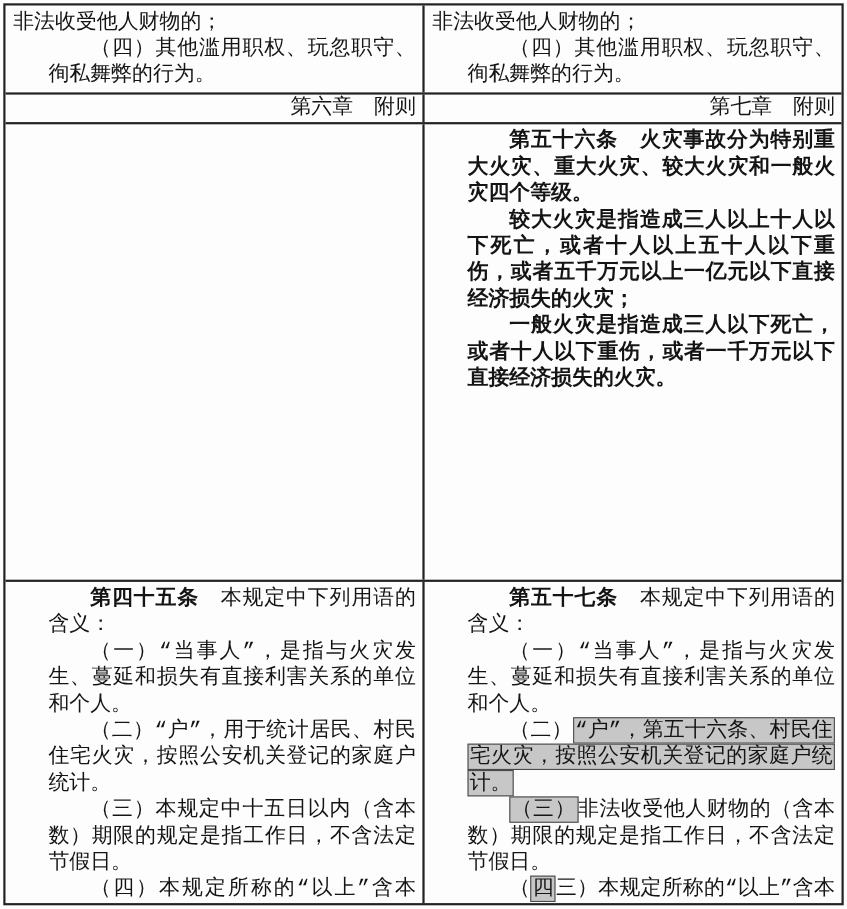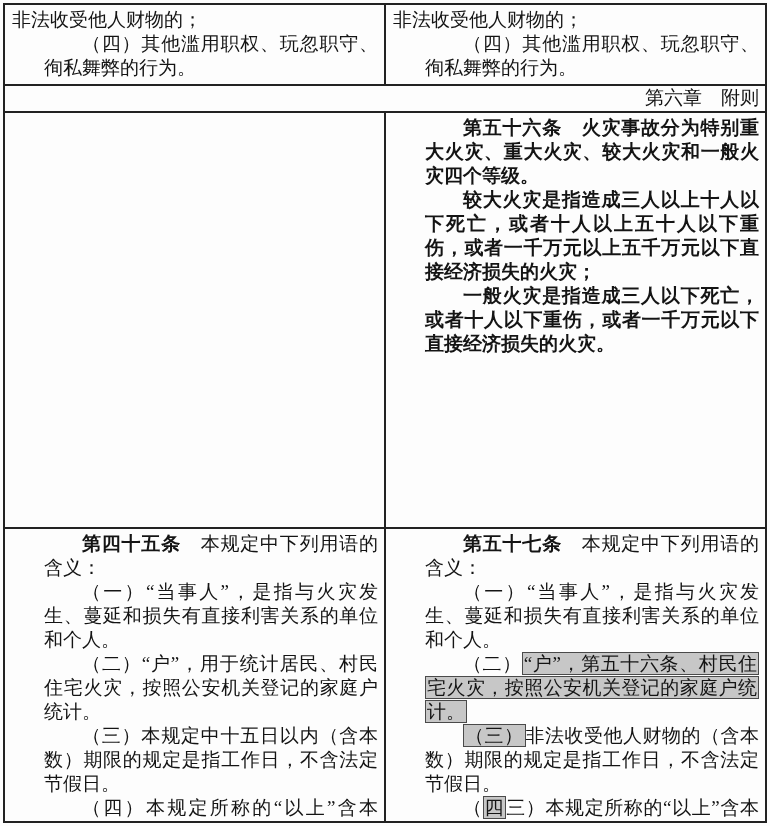--- a/index.html
+++ b/index.html
@@ -45,20 +45,21 @@
     min-width: 0;
   }
   .cell:last-child { border-right: none; }
   .para {
     margin: 0;
     font-size: 19px;
     line-height: 24px;
     text-align: justify;
     text-justify: inter-character;
     letter-spacing: 0;
+    font-family: Liberation Mono, monospace;
   }
   .para.indent { text-indent: 2em; margin-left: 32px; }
   .row.chapter .cell { padding-top: 1px; }
   .row.chapter .para {
     text-align: right;
     text-indent: 0;
     line-height: 22px;
   }
   .bold { font-weight: bold; }
   .hl {
@@ -81,26 +82,29 @@
         </div>
         <div class="cell">
           <p class="para"><span class="">非法收受他人财物的；</span></p>
           <p class="para indent"><span class="">（四）其他滥用职权、玩忽职守、徇私舞弊的行为。</span></p>
         </div>
       </div>
       <div class="row r1 chapter">
         <div class="cell">
           <p class="para"><span class="">第六章　附则</span></p>
         </div>
+        <div class="cell">
+          <p class="para"><span class="">第七章　附则</span></p>
+        </div>
       </div>
       <div class="row r2">
         <div class="cell"></div>
         <div class="cell">
           <p class="para indent"><span class="bold">第五十六条　火灾事故分为特别重大火灾、重大火灾、较大火灾和一般火灾四个等级。</span></p>
-          <p class="para indent"><span class="bold">较大火灾是指造成三人以上十人以下死亡，或者十人以上五十人以下重伤，或者一千万元以上五千万元以下直接经济损失的火灾；</span></p>
+          <p class="para indent"><span class="bold">较大火灾是指造成三人以上十人以下死亡，或者十人以上五十人以下重伤，或者五千万元以上一亿元以下直接经济损失的火灾；</span></p>
           <p class="para indent"><span class="bold">一般火灾是指造成三人以下死亡，或者十人以下重伤，或者一千万元以下直接经济损失的火灾。</span></p>
         </div>
       </div>
       <div class="row r3">
         <div class="cell">
           <p class="para indent"><span class="bold">第四十五条</span><span class="">　本规定中下列用语的含义：</span></p>
           <p class="para indent"><span class="">（一）“当事人”，是指与火灾发生、蔓延和损失有直接利害关系的单位和个人。</span></p>
           <p class="para indent"><span class="">（二）“户”，用于统计居民、村民住宅火灾，按照公安机关登记的家庭户统计。</span></p>
           <p class="para indent"><span class="">（三）本规定中十五日以内（含本数）期限的规定是指工作日，不含法定节假日。</span></p>
           <p class="para indent"><span class="">（四）本规定所称的“以上”含本数、本级，“以下”不含本数。</span></p>

